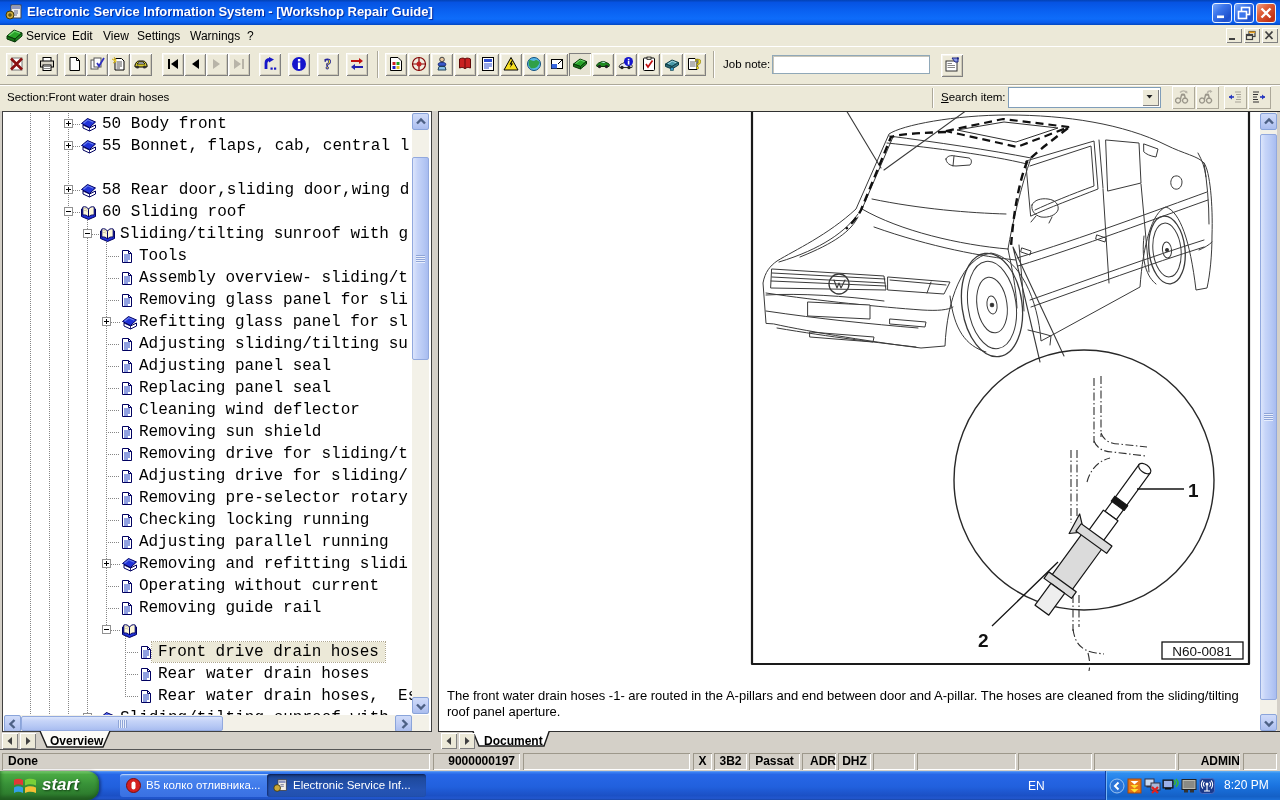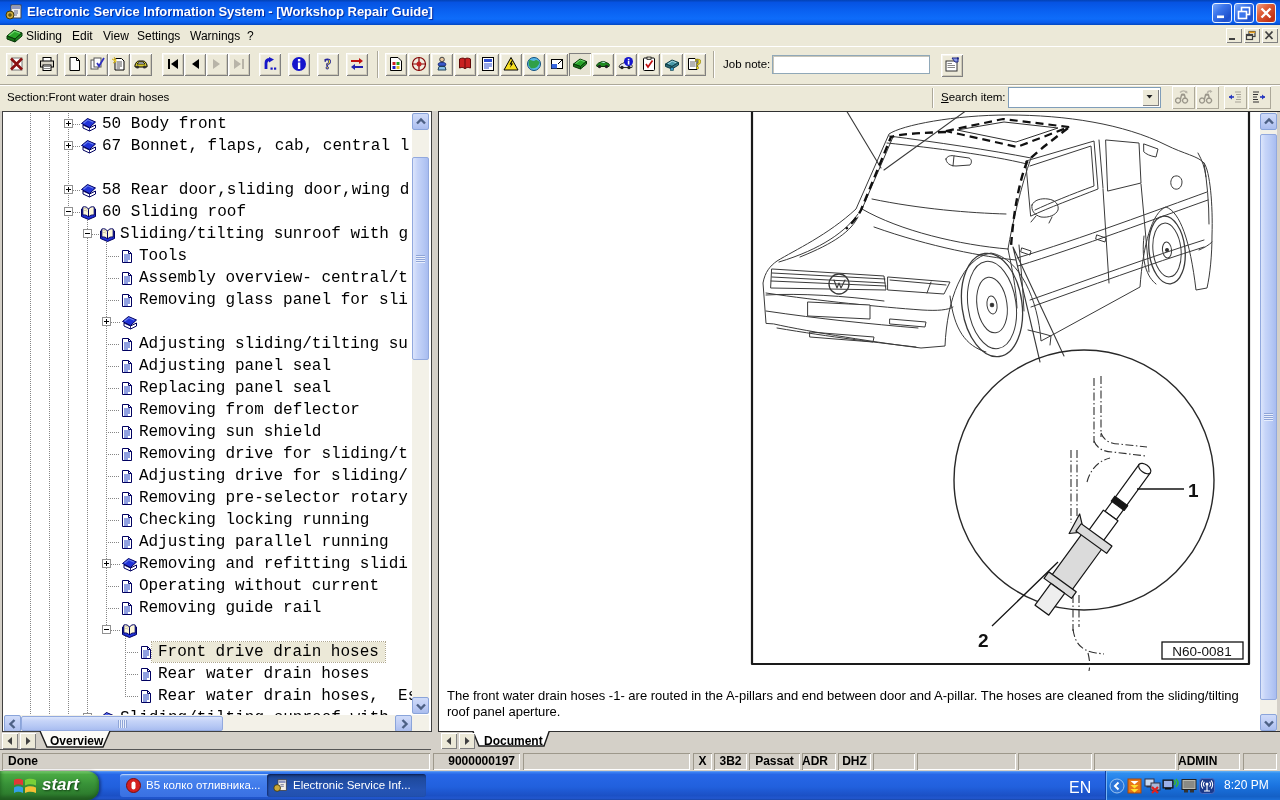--- a/index.html
+++ b/index.html
@@ -122,21 +122,21 @@
           <path d="M4.5,4.5 L13.5,13.5 M13.5,4.5 L4.5,13.5" stroke="#fff" stroke-width="2.4"></path>
         </svg></div>
 </div>
 <div id="menubar" class="abs">
  <svg class="abs" style="left:5px;top:2px" width="19" height="17" viewBox="0 0 19 17">
   <path d="M2,9 L9,3 L17,6 L10,12 Z" fill="#28a428" stroke="#083808" stroke-width="1"></path>
   <path d="M2,9 L10,12 L10,15 L2,12 Z" fill="#187018" stroke="#083808" stroke-width="1"></path>
   <path d="M10,12 L17,6 L17,9 L10,15 Z" fill="#1e8a1e" stroke="#083808" stroke-width="1"></path>
   <path d="M4,8.6 L9.5,4.2 L15,6.3" fill="none" stroke="#70d870" stroke-width="1.2"></path>
  </svg>
- <span class="mi" style="left:26px">Sliding</span>
+ <span class="mi" style="left:26px">Service</span>
  <span class="mi" style="left:72px">Edit</span>
  <span class="mi" style="left:103px">View</span>
  <span class="mi" style="left:137px">Settings</span>
  <span class="mi" style="left:190px">Warnings</span>
  <span class="mi" style="left:247px">?</span>
  <div class="mdibtn" style="left:1226px"><svg width="14" height="13" viewBox="0 0 14 13">
           <rect x="3" y="9" width="6" height="2" fill="#404040"></rect>
         </svg></div>
  <div class="mdibtn" style="left:1244px"><svg width="14" height="13" viewBox="0 0 14 13">
           <rect x="5" y="2.5" width="6" height="5" fill="none" stroke="#404040" stroke-width="1.2"></rect>
@@ -404,54 +404,54 @@
 <div class="guide" style="left:64px;top:0;height:602px"></div>
 <div class="guide" style="left:83px;top:103px;height:499px"></div>
 <div class="guide" style="left:102px;top:125px;height:387px"></div>
 <div class="guide" style="left:121px;top:521px;height:62px"></div>
 <div class="sel" style="left:148px;top:529px;width:233px;height:20px"></div>
 <div class="trow" style="top:0px"><span class="hguide" style="left:69px;top:11px;width:7px"></span><span class="eb plus" style="left:60px"><i></i><b></b></span><svg class="ticon" style="left:76px" width="17" height="15">
               <use href="#bkc"></use>
             </svg><span class="lbl" style="left:98px">50 Body front</span></div>
 <div class="trow" style="top:22px"><span class="hguide" style="left:69px;top:11px;width:7px"></span><span class="eb plus" style="left:60px"><i></i><b></b></span><svg class="ticon" style="left:76px" width="17" height="15">
               <use href="#bkc"></use>
-            </svg><span class="lbl" style="left:98px">67 Bonnet, flaps, cab, central l</span></div>
+            </svg><span class="lbl" style="left:98px">55 Bonnet, flaps, cab, central l</span></div>
 <div class="trow" style="top:66px"><span class="hguide" style="left:69px;top:11px;width:7px"></span><span class="eb plus" style="left:60px"><i></i><b></b></span><svg class="ticon" style="left:76px" width="17" height="15">
               <use href="#bkc"></use>
             </svg><span class="lbl" style="left:98px">58 Rear door,sliding door,wing d</span></div>
 <div class="trow" style="top:88px"><span class="hguide" style="left:69px;top:11px;width:7px"></span><span class="eb" style="left:60px"><i></i></span><svg class="ticon" style="left:76px" width="17" height="15">
               <use href="#bko"></use>
             </svg><span class="lbl" style="left:98px">60 Sliding roof</span></div>
 <div class="trow" style="top:110px"><span class="hguide" style="left:88px;top:11px;width:7px"></span><span class="eb" style="left:79px"><i></i></span><svg class="ticon" style="left:95px" width="17" height="15">
               <use href="#bko"></use>
             </svg><span class="lbl" style="left:116px">Sliding/tilting sunroof with g</span></div>
 <div class="trow" style="top:132px"><span class="hguide" style="left:102px;top:11px;width:14px"></span><svg class="ticon" style="left:117px" width="12" height="15">
               <use href="#doc"></use>
             </svg><span class="lbl" style="left:135px">Tools</span></div>
 <div class="trow" style="top:154px"><span class="hguide" style="left:102px;top:11px;width:14px"></span><svg class="ticon" style="left:117px" width="12" height="15">
               <use href="#doc"></use>
-            </svg><span class="lbl" style="left:135px">Assembly overview- central/t</span></div>
+            </svg><span class="lbl" style="left:135px">Assembly overview- sliding/t</span></div>
 <div class="trow" style="top:176px"><span class="hguide" style="left:102px;top:11px;width:14px"></span><svg class="ticon" style="left:117px" width="12" height="15">
               <use href="#doc"></use>
             </svg><span class="lbl" style="left:135px">Removing glass panel for sli</span></div>
 <div class="trow" style="top:198px"><span class="hguide" style="left:107px;top:11px;width:10px"></span><span class="eb plus" style="left:98px"><i></i><b></b></span><svg class="ticon" style="left:117px" width="17" height="15">
               <use href="#bkc"></use>
-            </svg></div>
+            </svg><span class="lbl" style="left:135px">Refitting glass panel for sl</span></div>
 <div class="trow" style="top:220px"><span class="hguide" style="left:102px;top:11px;width:14px"></span><svg class="ticon" style="left:117px" width="12" height="15">
               <use href="#doc"></use>
             </svg><span class="lbl" style="left:135px">Adjusting sliding/tilting su</span></div>
 <div class="trow" style="top:242px"><span class="hguide" style="left:102px;top:11px;width:14px"></span><svg class="ticon" style="left:117px" width="12" height="15">
               <use href="#doc"></use>
             </svg><span class="lbl" style="left:135px">Adjusting panel seal</span></div>
 <div class="trow" style="top:264px"><span class="hguide" style="left:102px;top:11px;width:14px"></span><svg class="ticon" style="left:117px" width="12" height="15">
               <use href="#doc"></use>
             </svg><span class="lbl" style="left:135px">Replacing panel seal</span></div>
 <div class="trow" style="top:286px"><span class="hguide" style="left:102px;top:11px;width:14px"></span><svg class="ticon" style="left:117px" width="12" height="15">
               <use href="#doc"></use>
-            </svg><span class="lbl" style="left:135px">Removing from deflector</span></div>
+            </svg><span class="lbl" style="left:135px">Cleaning wind deflector</span></div>
 <div class="trow" style="top:308px"><span class="hguide" style="left:102px;top:11px;width:14px"></span><svg class="ticon" style="left:117px" width="12" height="15">
               <use href="#doc"></use>
             </svg><span class="lbl" style="left:135px">Removing sun shield</span></div>
 <div class="trow" style="top:330px"><span class="hguide" style="left:102px;top:11px;width:14px"></span><svg class="ticon" style="left:117px" width="12" height="15">
               <use href="#doc"></use>
             </svg><span class="lbl" style="left:135px">Removing drive for sliding/t</span></div>
 <div class="trow" style="top:352px"><span class="hguide" style="left:102px;top:11px;width:14px"></span><svg class="ticon" style="left:117px" width="12" height="15">
               <use href="#doc"></use>
             </svg><span class="lbl" style="left:135px">Adjusting drive for sliding/</span></div>
 <div class="trow" style="top:374px"><span class="hguide" style="left:102px;top:11px;width:14px"></span><svg class="ticon" style="left:117px" width="12" height="15">
@@ -690,27 +690,27 @@
  <div class="sp" style="left:2px;width:428px">
         <span style="position:absolute;left:6px">Done</span>
       </div>
  <div class="sp" style="left:433px;width:87px">
         <span style="position:absolute;right:5px">9000000197</span>
       </div>
  <div class="sp" style="left:523px;width:167px"></div>
  <div class="sp" style="left:693px;width:19px;text-align:center">X</div>
  <div class="sp" style="left:714px;width:33px;text-align:center">3B2</div>
  <div class="sp" style="left:749px;width:51px;text-align:center">Passat</div>
- <div class="sp" style="left:802px;width:34px;text-align:left">ADR</div>
+ <div class="sp" style="left:802px;width:34px;text-align:right">ADR</div>
  <div class="sp" style="left:838px;width:33px;text-align:center">DHZ</div>
  <div class="sp" style="left:873px;width:42px"></div>
  <div class="sp" style="left:917px;width:99px"></div>
  <div class="sp" style="left:1018px;width:74px"></div>
  <div class="sp" style="left:1094px;width:82px"></div>
- <div class="sp" style="left:1178px;width:62px;text-align:left">ADMIN</div>
+ <div class="sp" style="left:1178px;width:62px;text-align:right">ADMIN</div>
  <div class="sp" style="left:1243px;width:34px"></div>
 </div>
 <div id="taskbar" class="abs">
  <div id="startbtn">
   <svg class="abs" style="left:12px;top:4px" width="26" height="22" viewBox="0 0 26 22">
    <path d="M2,5 C5,3 8,3.5 11,5 L11,10.5 C8,9 5,8.5 2,10.5 Z" fill="#e23838"></path>
    <path d="M13,5 C16,3.5 20,3 24,5 L24,10.5 C20,8.5 16,9 13,10.5 Z" fill="#7ad138"></path>
    <path d="M2,12.5 C5,10.5 8,11 11,12.5 L11,18 C8,16.5 5,16 2,18 Z" fill="#33a0e8"></path>
    <path d="M13,12.5 C16,11 20,10.5 24,12.5 L24,18 C20,16 16,16.5 13,18 Z" fill="#f5c034"></path>
   </svg>
@@ -725,21 +725,21 @@
  </div>
  <div class="taskbtn" style="left:267px;width:159px;background:linear-gradient(180deg,#17397e 0%,#1e4a9e 20%,#2554b4 70%,#2150ae 100%);box-shadow:inset 1px 1px 2px rgba(0,0,30,.5)">
   <svg class="abs" style="left:6px;top:4px" width="15" height="15" viewBox="0 0 18 18">
           <rect x="6" y="2" width="10" height="13" fill="#f4f0e8" stroke="#404048"></rect>
           <rect x="7" y="3" width="8" height="3" fill="#9098c0"></rect>
           <circle cx="5" cy="12" r="4" fill="#caa83a" stroke="#403808"></circle>
           <path d="M9,8 L13,8 M9,10 L13,10" stroke="#606890"></path>
         </svg>
   <span class="abs" style="left:26px;top:4.5px">Electronic Service Inf...</span>
  </div>
- <span class="abs" style="left:1069px;top:8px;color:#fff;font-size:16px">EN</span>
+ <span class="abs" style="left:1028px;top:8px;color:#fff;font-size:12px">EN</span>
  <div id="tray">
   <svg class="trayico" style="left:3px" width="16" height="16" viewBox="0 0 16 16">
           <circle cx="8" cy="8" r="7" fill="#2a74d8" stroke="#9cc4f0"></circle>
           <path d="M9.5,4.5 L6,8 L9.5,11.5" fill="none" stroke="#fff" stroke-width="2"></path>
         </svg>
   <svg class="trayico" style="left:21px" width="15" height="16" viewBox="0 0 15 16">
           <rect x="1" y="1" width="13" height="14" fill="#e87818" stroke="#a84808"></rect>
           <path d="M3.5,3 L11.5,3 L7.5,6.5 Z" fill="#fff"></path>
           <path d="M3.5,7 L11.5,7 L7.5,10.5 Z" fill="#ffe030"></path>
           <path d="M3.5,11 L11.5,11 L7.5,14.5 Z" fill="#ffe030"></path>

